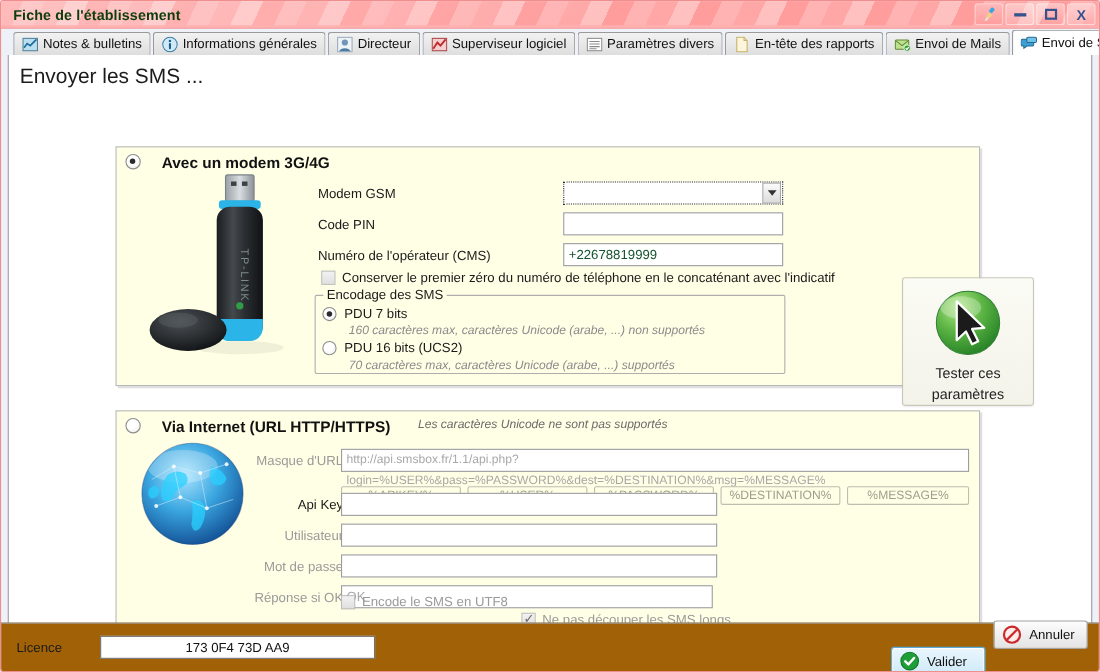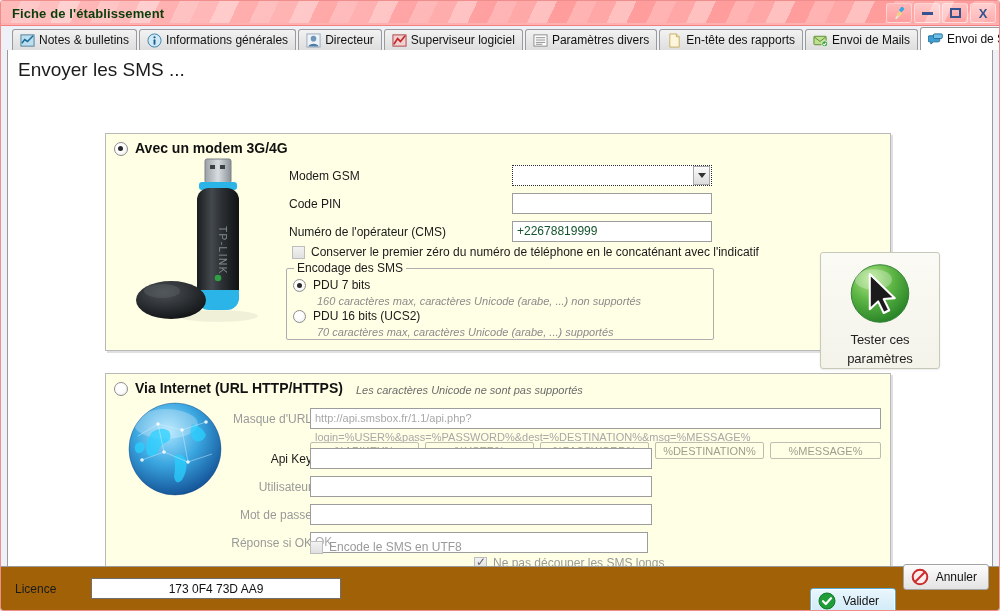--- a/index.html
+++ b/index.html
@@ -114,21 +114,21 @@
   .panel {
     position: absolute;
     background: #ffffe6;
     border: 1px solid #b9b9b9;
     box-shadow: 2px 2px 0 rgba(0,0,0,.12);
   }
   #panel-modem { left: 97px; top: 83px; width: 786px; height: 218px; }
   #panel-internet { left: 97px; top: 323px; width: 786px; height: 198px; }
   .panel-head {
     position: absolute; left: 8px; top: 6px;
-    display: flex; align-items: flex-end; gap: 7px;
+    display: flex; align-items: flex-start; gap: 19px;
   }
   .panel-head .ttl { font-size: 14px; font-weight: bold; color: #111; }
   .panel-note {
     font-size: 11px; font-style: italic; color: #6b6b6b; margin-left: 6px;
   }
   
   .radio {
     width: 13px; height: 13px; border-radius: 50%;
     border: 1px solid #8d8d8d;
     background: radial-gradient(circle at 40% 35%, #ffffff 40%, #e8e8e8 100%);

